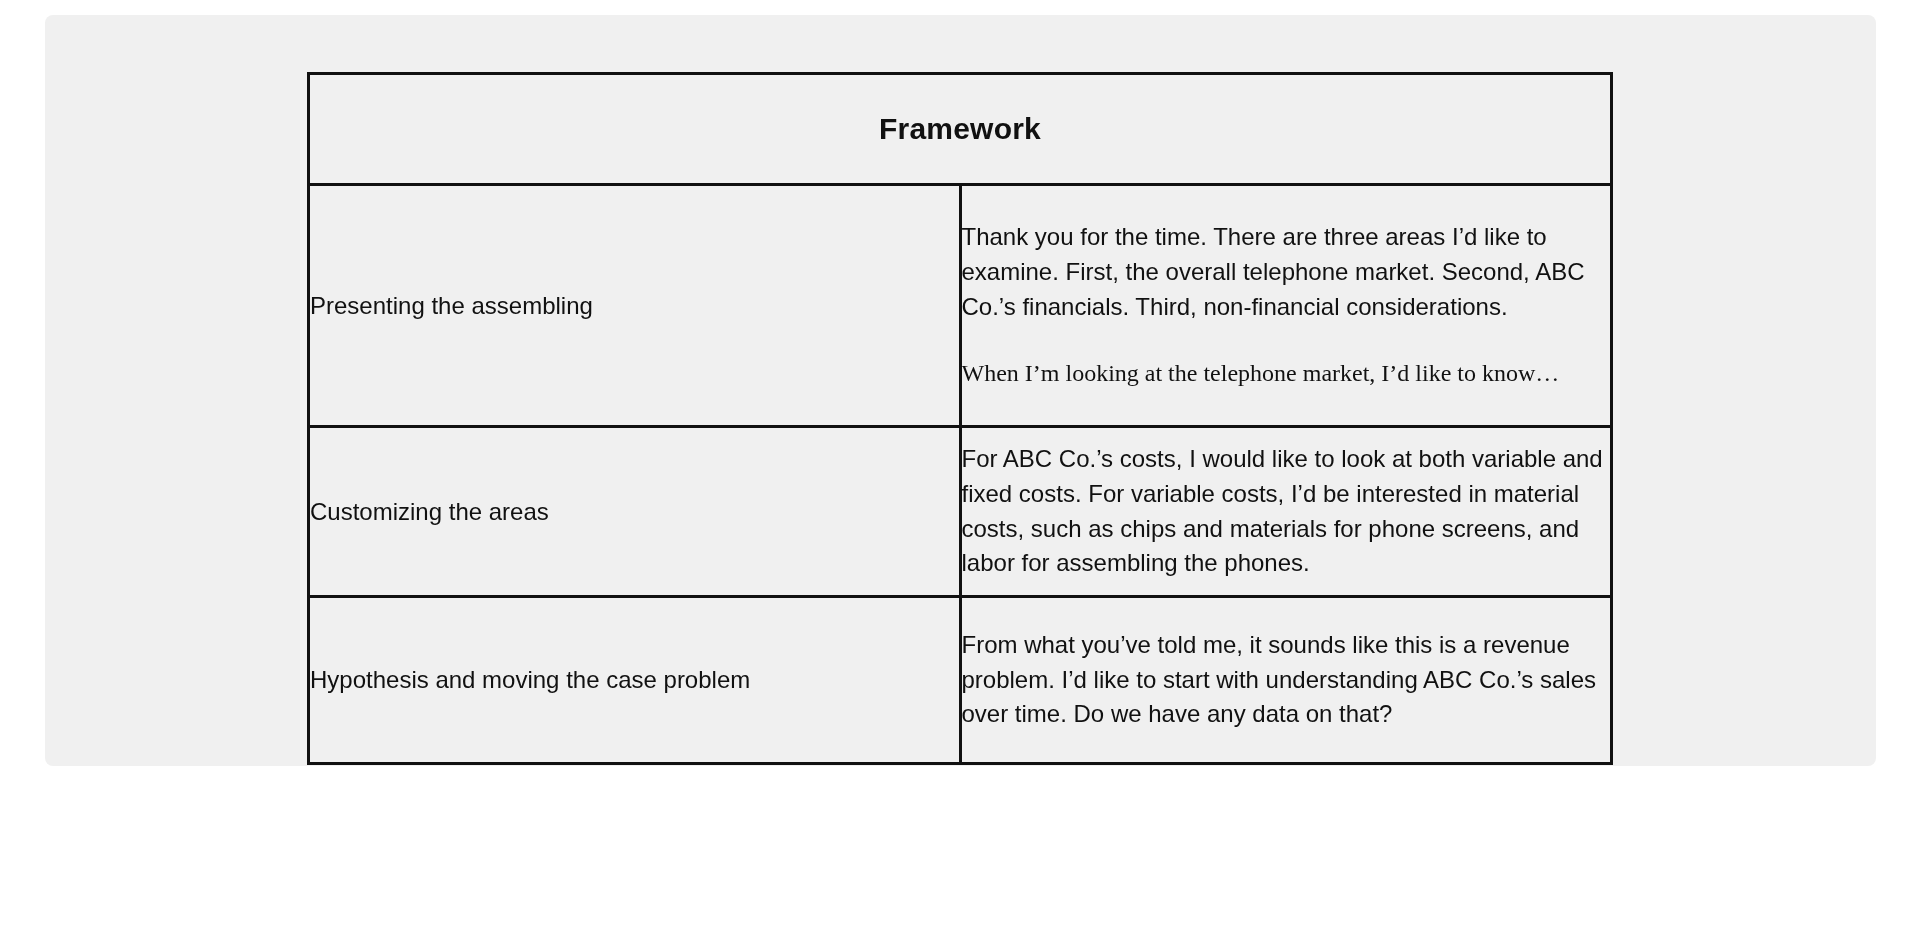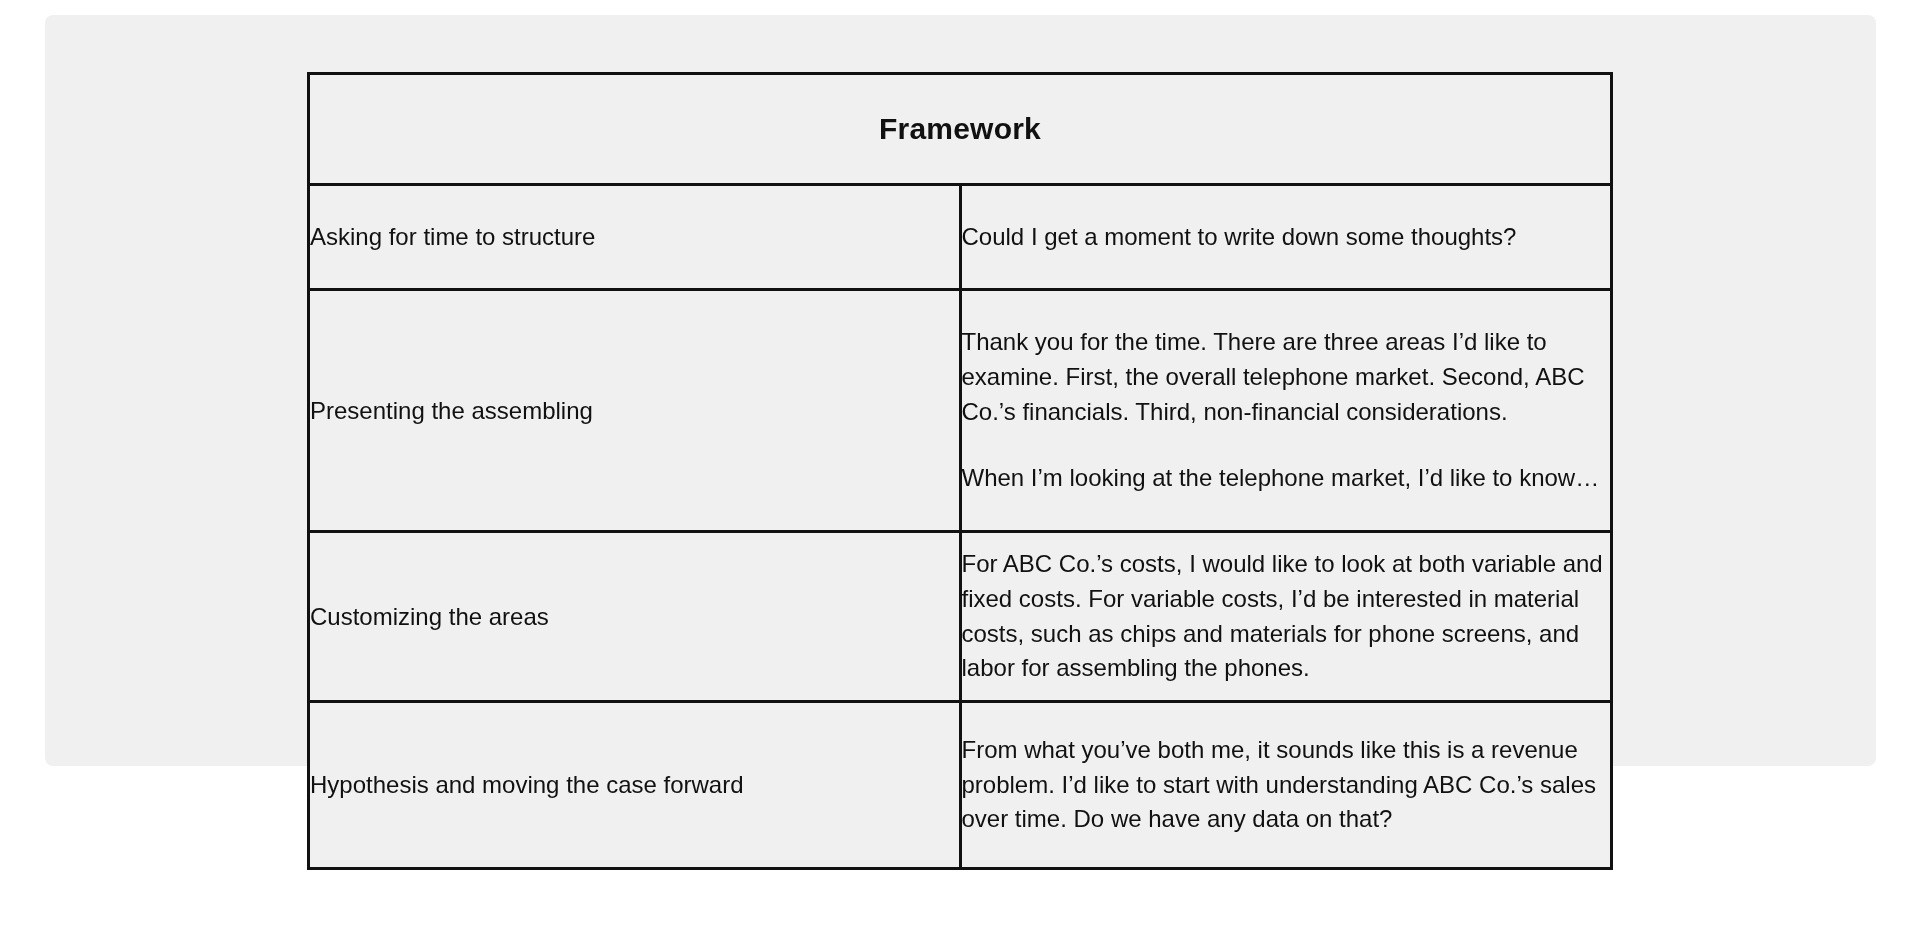--- a/index.html
+++ b/index.html
@@ -76,50 +76,41 @@
     font-size: 24px;
     font-weight: normal;
     color: #111111;
     line-height: 1.44;
   }
   .body-text p {
     margin: 0;
   }
   .body-text p + p {
     margin-top: 32px;
+    font-family: Liberation Serif, serif;
   }
 
   .row-1 { height: 105px; }
   .row-2 { height: 242px; }
   .row-3 { height: 170px; }
   .row-4 { height: 167px; }
 </style>
 </head>
 <body>
 
 <div class="card">
 
   <table class="framework-table">
     <tbody>
       <tr>
         <td class="title-cell" colspan="2">
           <span class="title-text">Framework</span>
         </td>
       </tr>
 
-      <tr class="row-1">
-        <td class="label-cell">
-          <span class="label-text">Asking for time to structure</span>
-        </td>
-        <td class="body-cell">
-          <div class="body-text">
-            <p>Could I get a moment to write down some thoughts?</p>
-          </div>
-        </td>
-      </tr>
 
       <tr class="row-2">
         <td class="label-cell">
           <span class="label-text">Presenting the assembling</span>
         </td>
         <td class="body-cell">
           <div class="body-text">
             <p>Thank you for the time. There are three areas I’d like to examine. First, the overall telephone market. Second, ABC Co.’s financials. Third, non-financial considerations.</p>
             <p>When I’m looking at the telephone market, I’d like to know…</p>
           </div>
@@ -132,24 +123,24 @@
         </td>
         <td class="body-cell">
           <div class="body-text">
             <p>For ABC Co.’s costs, I would like to look at both variable and fixed costs. For variable costs, I’d be interested in material costs, such as chips and materials for phone screens, and labor for assembling the phones.</p>
           </div>
         </td>
       </tr>
 
       <tr class="row-4">
         <td class="label-cell">
-          <span class="label-text">Hypothesis and moving the case forward</span>
+          <span class="label-text">Hypothesis and moving the case problem</span>
         </td>
         <td class="body-cell">
           <div class="body-text">
-            <p>From what you’ve both me, it sounds like this is a revenue problem. I’d like to start with understanding ABC Co.’s sales over time. Do we have any data on that?</p>
+            <p>From what you’ve told me, it sounds like this is a revenue problem. I’d like to start with understanding ABC Co.’s sales over time. Do we have any data on that?</p>
           </div>
         </td>
       </tr>
     </tbody>
   </table>
 
 </div>
 
 </body></html>

